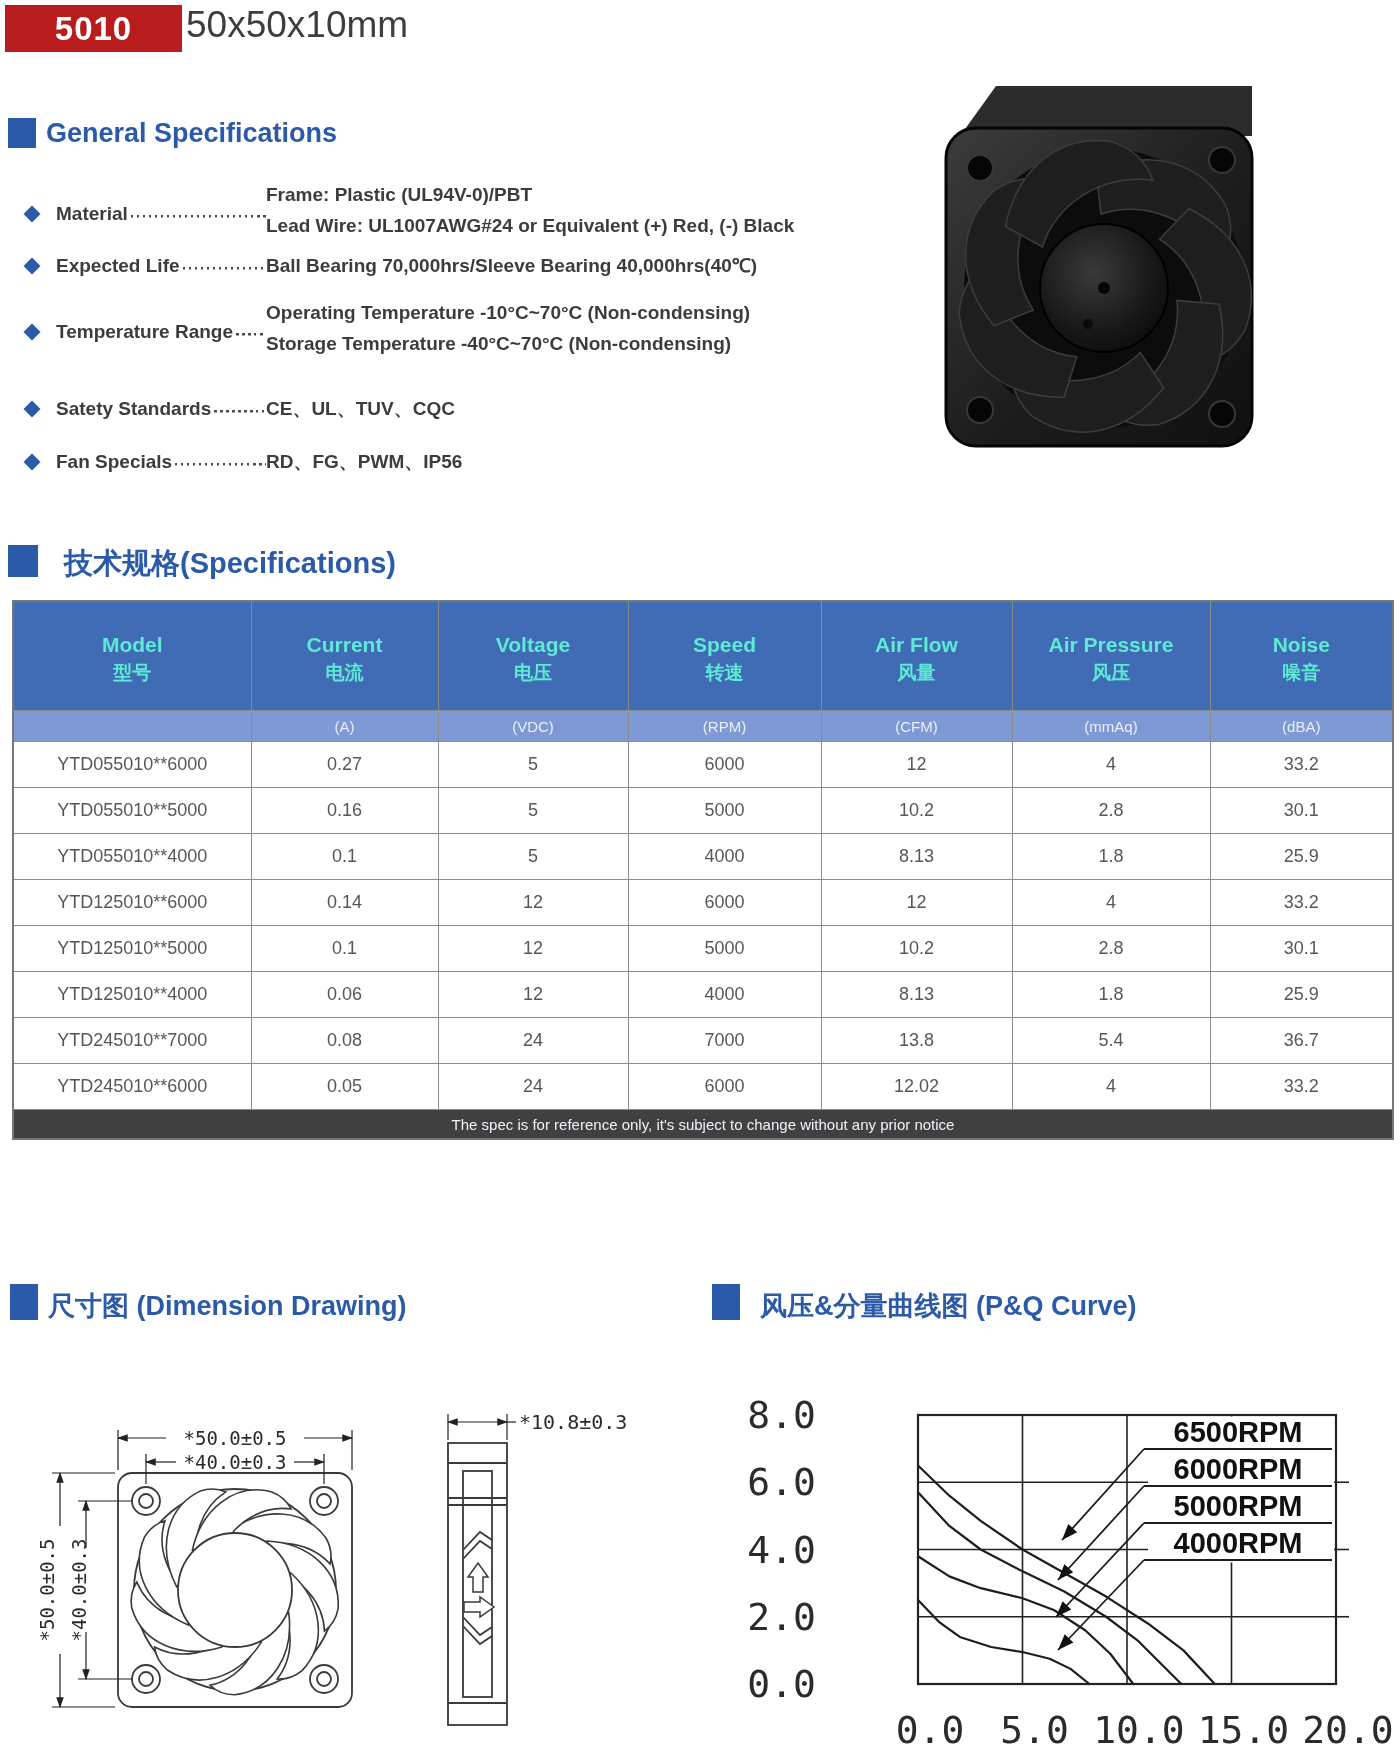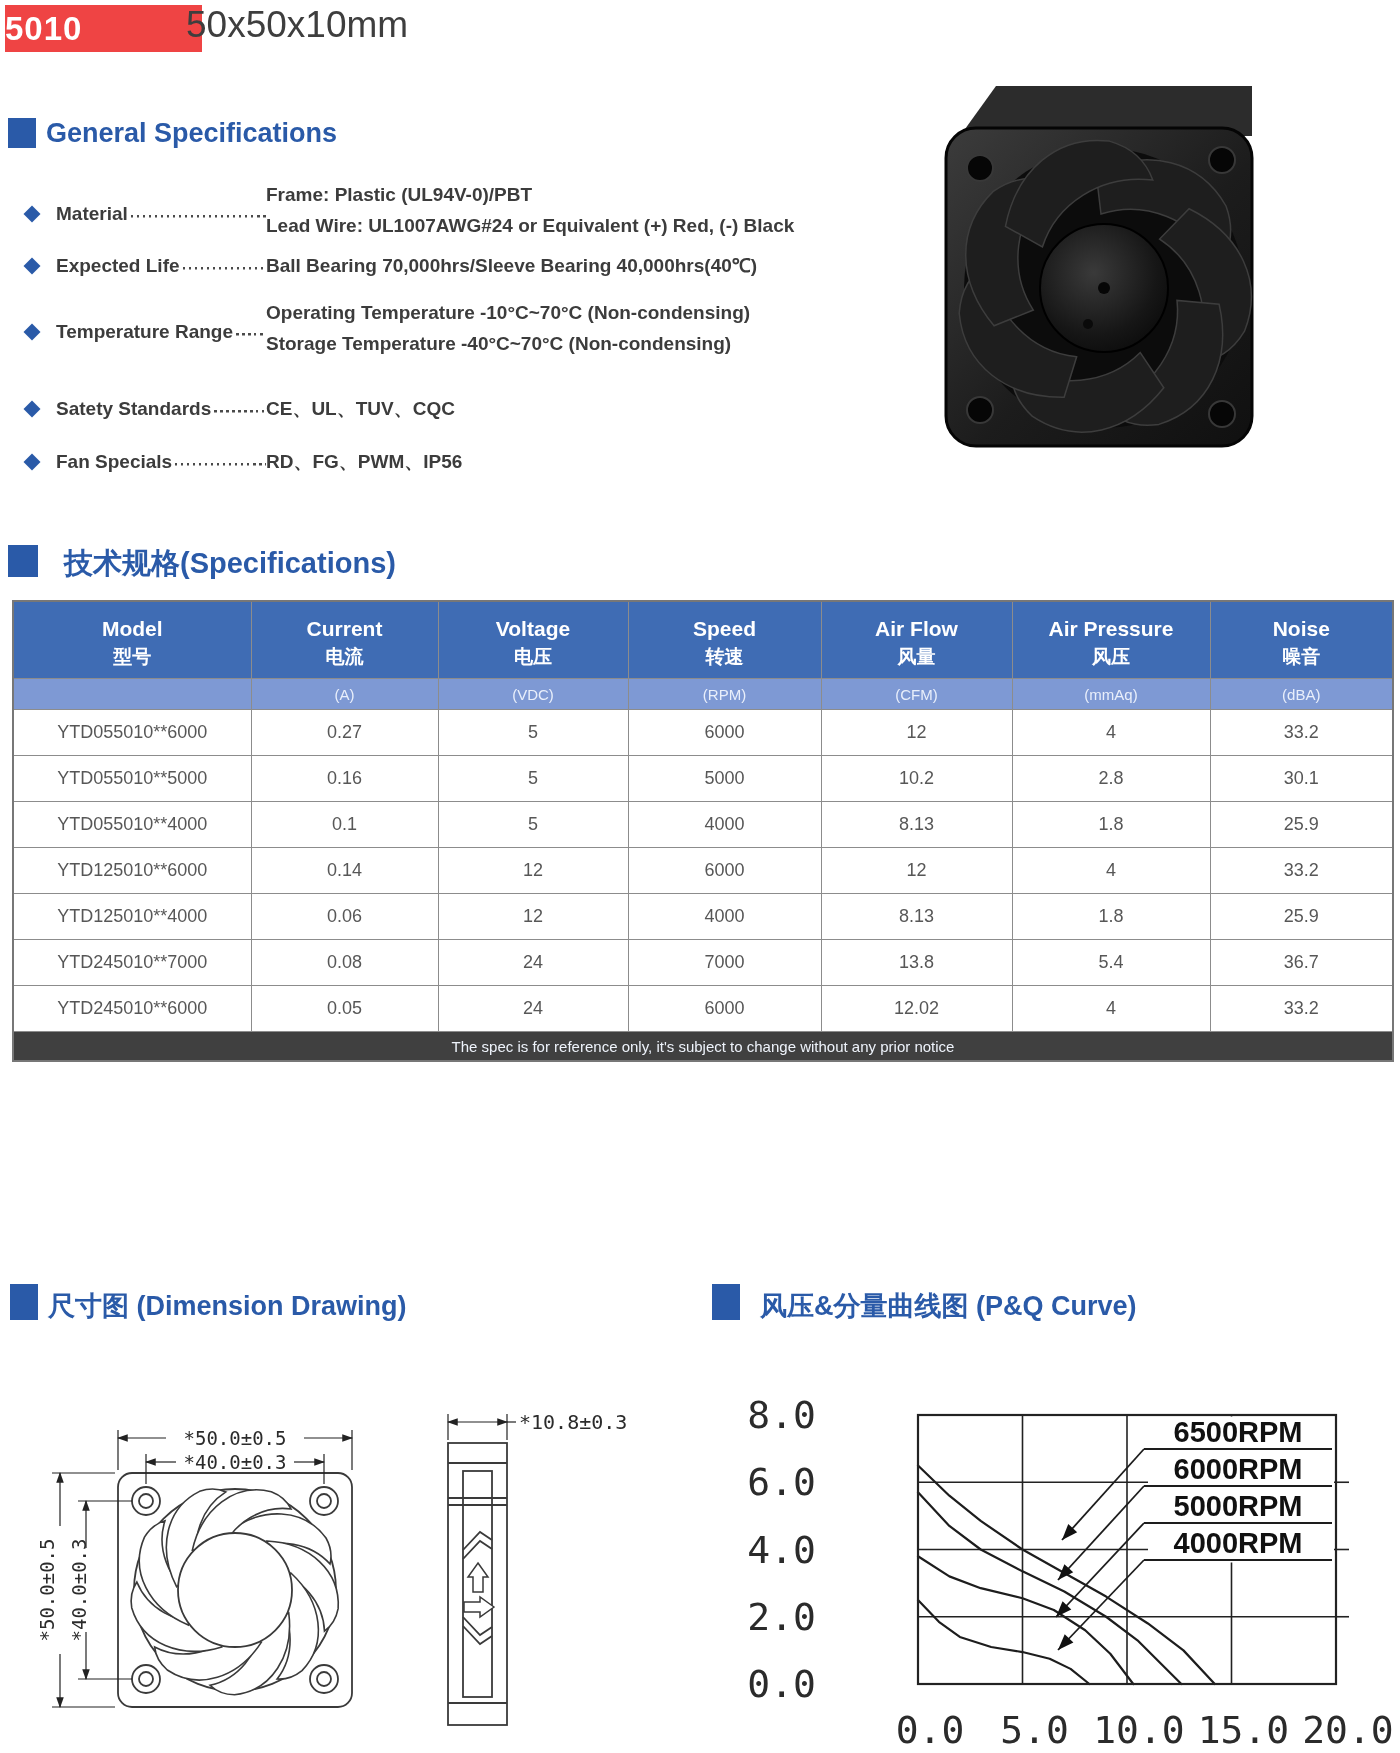--- a/index.html
+++ b/index.html
@@ -1,21 +1,21 @@
 <!DOCTYPE html>
 <html><head>
 <meta charset="utf-8">
 <style>
   html,body{margin:0;padding:0}
   body{width:1400px;height:1753px;position:relative;background:#fff;
        font-family:"Liberation Sans",sans-serif;overflow:hidden;color:#3c3c3c}
 
   
-  .badge{position:absolute;left:5px;top:5px;width:197px;height:47px;background:#ef4444;
-         color:#fff;font-size:33px;font-weight:700;line-height:47px;letter-spacing:1px}
+  .badge{position:absolute;left:5px;top:5px;width:177px;height:47px;background:#b91c1c;
+         color:#fff;font-size:33px;font-weight:700;text-align:center;line-height:47px;letter-spacing:1px}
   .page-title{position:absolute;left:186px;top:4px;font-size:37px;font-weight:400;color:#3e3e3e}
 
   
   .sq{position:absolute;background:#2a5aa8}
   .sect-title{position:absolute;font-weight:700;color:#2a5aa8;white-space:nowrap}
 
   
   .spec-list{position:absolute;left:26px;top:182px;width:810px}
   .spec-item{display:flex;align-items:center;margin-bottom:9px}
   .spec-item .bullet{width:30px;padding-top:3px}
@@ -26,21 +26,21 @@
         background:repeating-linear-gradient(90deg,#4a4a4a 0 2.5px,transparent 2.5px 6px);
         background-size:100% 2.5px;background-repeat:no-repeat;background-position:0 14px}
   .vals{flex:1;font-weight:700;font-size:19px;line-height:25px}
   .gap-s{margin-bottom:22px}.gap-m{margin-bottom:34px}.gap-l{margin-bottom:28px}
   .spec-item.tall .vals div{margin-bottom:6px}
 
   
   .tblwrap{position:absolute;left:12px;top:600px;width:1377px}
   table{border-collapse:collapse;table-layout:fixed;width:100%}
   th,td{border:1.5px solid #8c8c8c;text-align:center;overflow:hidden}
-  thead th{background:#3f6cb4;color:#ffffff;border-color:#8c8c8c;height:76px;padding:0}
+  thead th{background:#3f6cb4;color:#5eead4;border-color:#8c8c8c;height:76px;padding:16px}
   th .en{font-size:21px;font-weight:700;line-height:28px;padding-top:6px}
   th .zh{font-size:19px;font-weight:700;line-height:28px}
   tr.units td{background:#7e99d4;color:#e9effb;font-size:15px;height:28px;border-color:#8c8c8c}
   tbody td{height:43px;font-size:18px;color:#575757;background:#fff}
   tfoot td{background:#404040;color:#eef3fb;font-size:15px;height:26px;border-color:#8c8c8c}
   table{border:2px solid #777}
 
   svg text{user-select:none}
   .cad{font-family:"DejaVu Sans Mono",monospace;fill:#2b2b2b}
   .rpm{font-family:"Liberation Sans",sans-serif;font-weight:700;fill:#111}
@@ -231,20 +231,29 @@
           <td>25.9</td>
         </tr>
         <tr>
           <td>YTD125010**6000</td>
           <td>0.14</td>
           <td>12</td>
           <td>6000</td>
           <td>12</td>
           <td>4</td>
           <td>33.2</td>
+        </tr>
+        <tr>
+          <td>YTD125010**5000</td>
+          <td>0.1</td>
+          <td>12</td>
+          <td>5000</td>
+          <td>10.2</td>
+          <td>2.8</td>
+          <td>30.1</td>
         </tr>
         <tr>
           <td>YTD125010**4000</td>
           <td>0.06</td>
           <td>12</td>
           <td>4000</td>
           <td>8.13</td>
           <td>1.8</td>
           <td>25.9</td>
         </tr>

